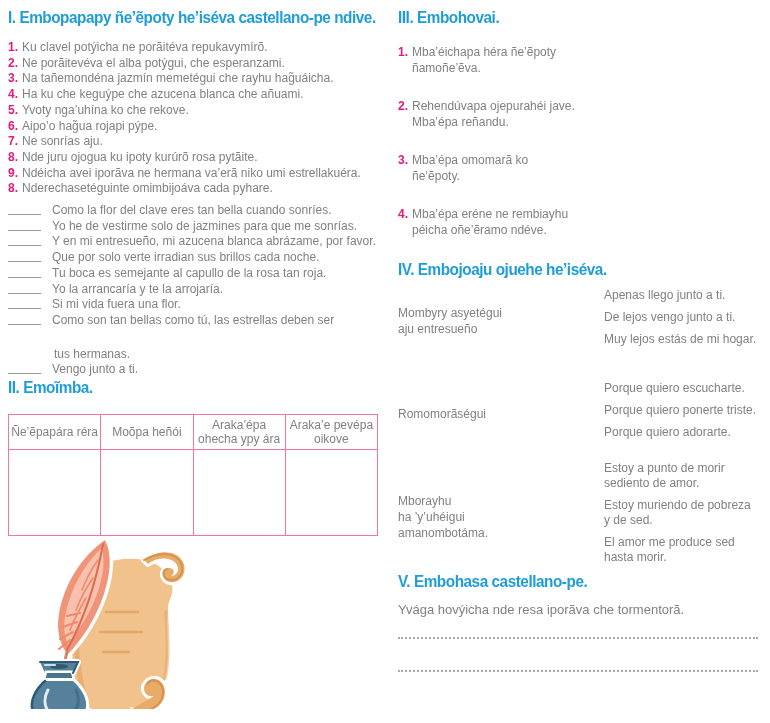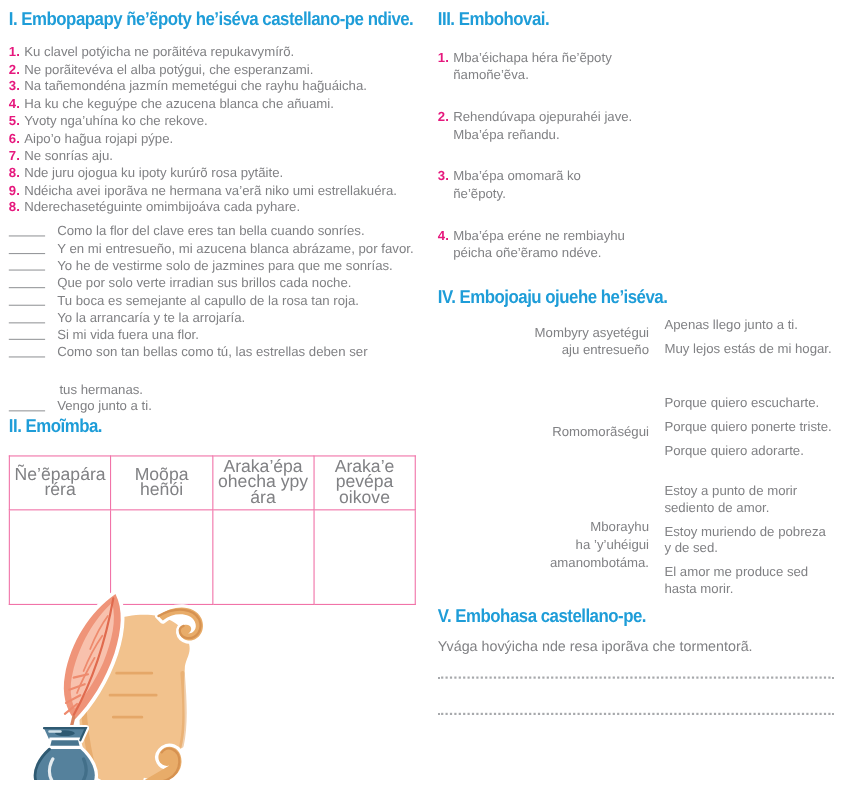--- a/index.html
+++ b/index.html
@@ -17,33 +17,33 @@
   
   .match{margin-top:6px;}
   .mi{position:relative;padding-left:44px;font-size:12px;line-height:15.7px;white-space:nowrap;}
   .mi .blank{position:absolute;left:0;top:11px;width:33px;height:0;
              border-bottom:1.2px solid var(--blank_line,#97999C);}
   .mi.cont{padding-left:46px;margin-top:18px;}
   .h2-2{margin-top:14px;}
   
   table.fill{border-collapse:collapse;width:370px;margin-top:16px;table-layout:fixed;}
   table.fill th,table.fill td{border:1.5px solid var(--table_border,#F173A8);}
-  table.fill th{font-weight:normal;font-size:16px;line-height:14px;color:var(--body_text,#808184);
+  table.fill th{font-weight:normal;font-size:12px;line-height:14px;color:var(--body_text,#808184);
                 padding:3px 2px;height:28px;text-align:center;}
   table.fill td{height:83px;}
   .border-gap{position:absolute;left:286px;top:557px;width:36px;height:12px;background:#fff;}
   
   .h3{margin-top:4px;}
   .list3{margin-top:16px;}
   .i3{display:flex;font-size:12px;line-height:16px;margin-bottom:22px;}
   .i3 .num{flex:none;}
   .h4{margin-top:20px;}
   .pairs{margin-top:8px;}
   .pair{display:flex;}
-  .pair .pl{width:192px;flex:none;text-align:right;font-size:12px;line-height:16px;align-self:center;}
+  .pair .pl{width:192px;flex:none;text-align:left;font-size:12px;line-height:16px;align-self:center;}
   .pair .pr{width:166px;margin-left:14px;font-size:12px;line-height:15px;}
   .pair .opt{margin-bottom:7px;}
   .pair1{margin-bottom:27px;}
   .pair2{margin-bottom:14px;}
   .h5{margin-top:48px;}
   .sentence{margin-top:10px;font-size:13px;line-height:15px;}
   .dotline{height:0;border-bottom:2px dotted var(--dotted_line,#A7A9AC);}
   .dot1{margin-top:20px;}
   .dot2{margin-top:31px;}
   
@@ -65,22 +65,22 @@
       <div class="li"><span class="num">5.</span><span>Yvoty nga’uhína ko che rekove.</span></div>
       <div class="li"><span class="num">6.</span><span>Aipo’o hag̃ua rojapi pýpe.</span></div>
       <div class="li"><span class="num">7.</span><span>Ne sonrías aju.</span></div>
       <div class="li"><span class="num">8.</span><span>Nde juru ojogua ku ipoty kurúrõ rosa pytãite.</span></div>
       <div class="li"><span class="num">9.</span><span>Ndéicha avei iporãva ne hermana va’erã niko umi estrellakuéra.</span></div>
       <div class="li"><span class="num">8.</span><span>Nderechasetéguinte omimbijoáva cada pyhare.</span></div>
     </div>
 
     <div class="match">
       <div class="mi"><span class="blank"></span><span>Como la flor del clave eres tan bella cuando sonríes.</span></div>
+      <div class="mi"><span class="blank"></span><span>Yo he de vestirme solo de jazmines para que me sonrías.</span></div>
       <div class="mi"><span class="blank"></span><span>Y en mi entresueño, mi azucena blanca abrázame, por favor.</span></div>
-      <div class="mi"><span class="blank"></span><span>Yo he de vestirme solo de jazmines para que me sonrías.</span></div>
       <div class="mi"><span class="blank"></span><span>Que por solo verte irradian sus brillos cada noche.</span></div>
       <div class="mi"><span class="blank"></span><span>Tu boca es semejante al capullo de la rosa tan roja.</span></div>
       <div class="mi"><span class="blank"></span><span>Yo la arrancaría y te la arrojaría.</span></div>
       <div class="mi"><span class="blank"></span><span>Si mi vida fuera una flor.</span></div>
       <div class="mi"><span class="blank"></span><span>Como son tan bellas como tú, las estrellas deben ser</span></div>
       <div class="mi cont"><span>tus hermanas.</span></div>
       <div class="mi"><span class="blank"></span><span>Vengo junto a ti.</span></div>
     </div>
 
     <h2 class="sec h2-2">II. Emoĩmba.</h2>
@@ -140,20 +140,21 @@
     <h2 class="sec h4">IV. Embojoaju ojuehe he’iséva.</h2>
 
     <div class="pairs">
       <div class="pair pair1">
         <div class="pl">
           <div>Mombyry asyetégui</div>
           <div>aju entresueño</div>
         </div>
         <div class="pr">
           <div class="opt">Apenas llego junto a ti.</div>
+          <div class="opt">De lejos vengo junto a ti.</div>
           <div class="opt">Muy lejos estás de mi hogar.</div>
         </div>
       </div>
       <div class="pair pair2">
         <div class="pl">
           <div>Romomorãségui</div>
         </div>
         <div class="pr">
           <div class="opt">Porque quiero escucharte.</div>
           <div class="opt">Porque quiero ponerte triste.</div>

